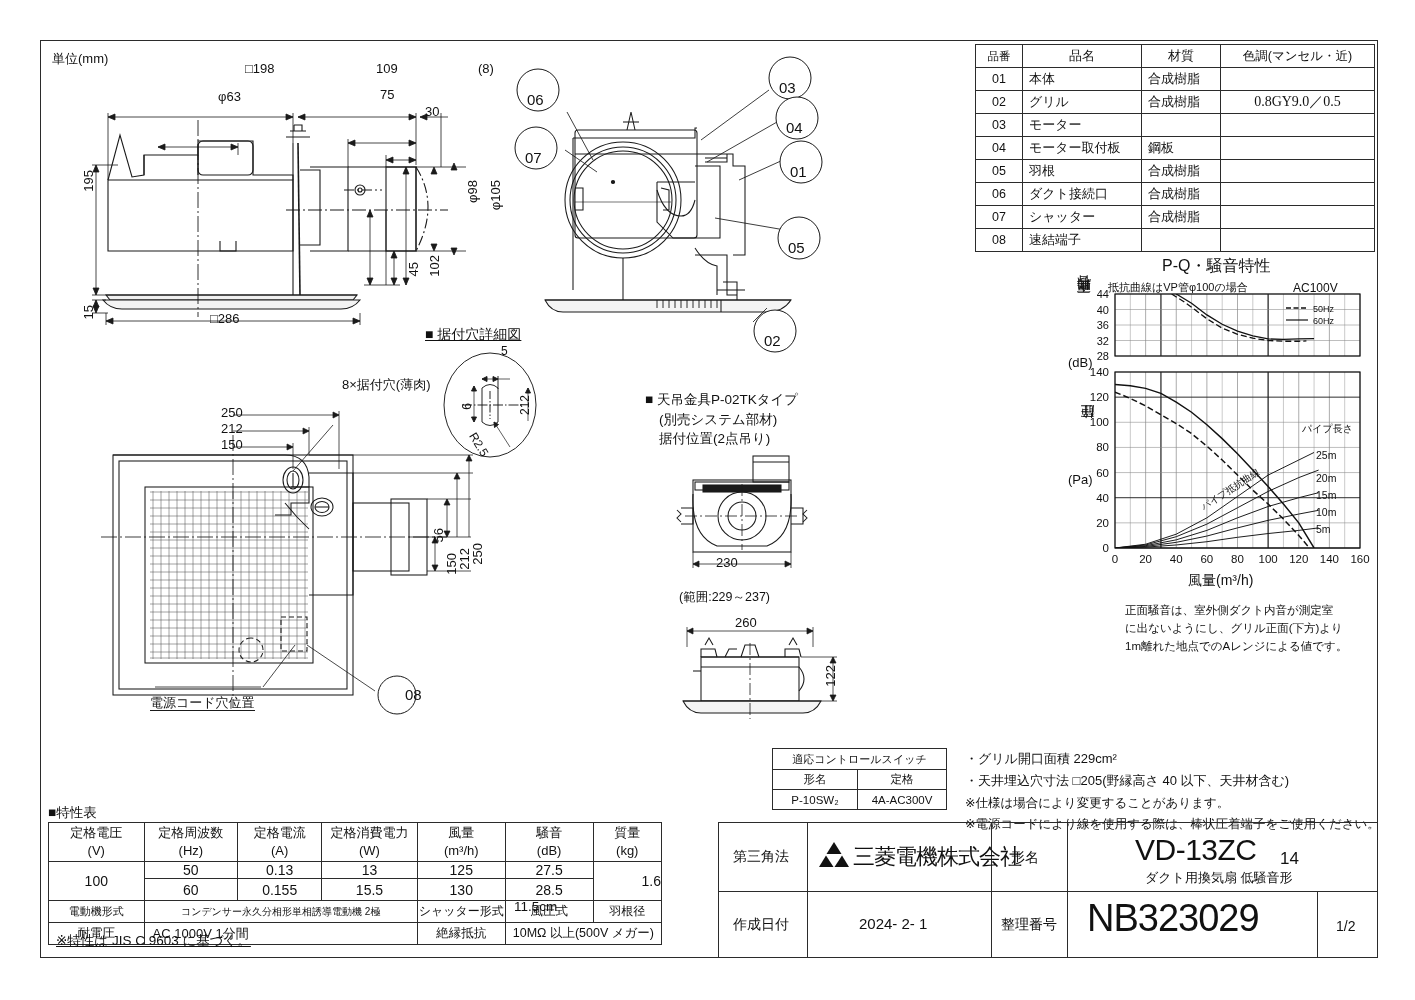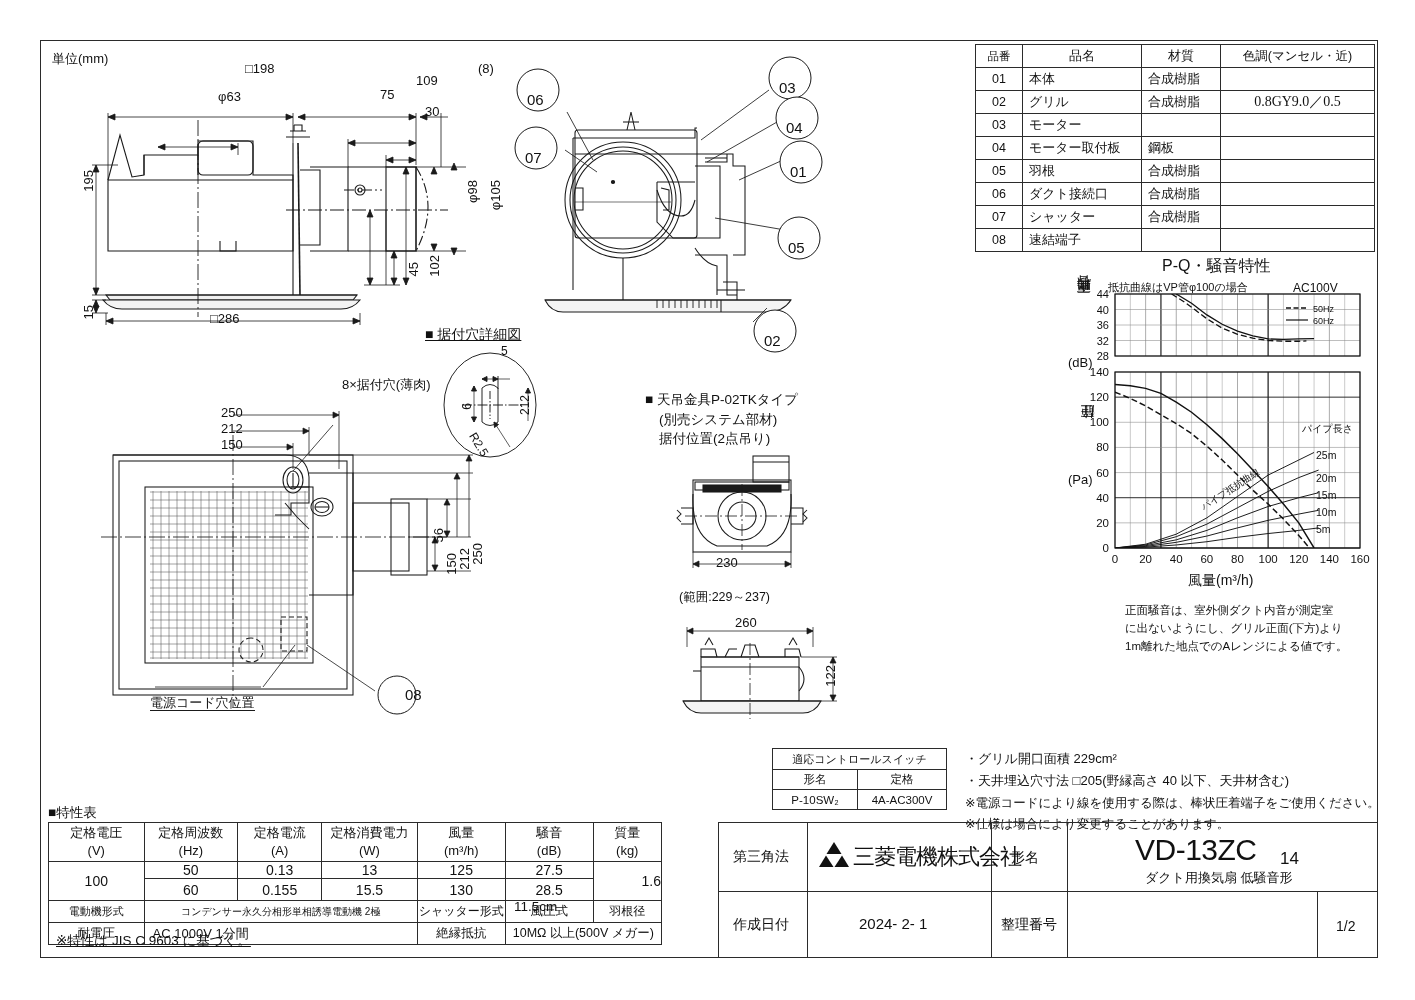--- a/index.html
+++ b/index.html
@@ -125,21 +125,21 @@
         <path d="M346 196 L346 230"></path>
         <path d="M346 196 l-3 7 h6 z" fill="#1a1a1a"></path>
           <path d="M346 230 l-3 -7 h6 z" fill="#1a1a1a"></path>
         <path d="M358 112 L358 230"></path>
         <path d="M358 112 l-3 7 h6 z" fill="#1a1a1a"></path>
           <path d="M358 230 l-3 -7 h6 z" fill="#1a1a1a"></path>
       </g>
     </svg>
   </div>
   <div class="t" style="left:245px;top:62px;font-size:13px;">□198</div>
-  <div class="t" style="left:416px;top:62px;font-size:13px;margin-top:12px;">109</div>
+  <div class="t" style="left:376px;top:62px;font-size:13px;">109</div>
   <div class="t" style="left:478px;top:62px;font-size:13px;">(8)</div>
   <div class="t" style="left:380px;top:88px;font-size:13px;">75</div>
   <div class="t" style="left:425px;top:105px;font-size:13px;">30</div>
   <div class="t" style="left:218px;top:90px;font-size:13px;">φ63</div>
   <div class="vt" style="left:82px;top:170px;font-size:13px;">195</div>
   <div class="vt" style="left:82px;top:305px;font-size:13px;">15</div>
   <div class="t" style="left:210px;top:312px;font-size:13px;">□286</div>
   <div class="vt" style="left:466px;top:180px;font-size:13px;">φ98</div>
   <div class="vt" style="left:489px;top:180px;font-size:13px;">φ105</div>
   <div class="vt" style="left:407px;top:262px;font-size:13px;">45</div>
@@ -622,22 +622,22 @@
     <tr>
       <td style="height:19px;font-size:11.5px;">P-10SW₂</td>
       <td style="font-size:11.5px;">4A-AC300V</td>
     </tr>
   </tbody>
     </table>
 
   <div class="abs" style="left:965px;top:748px;font-size:13px;line-height:1.72;">
     <div>・グリル開口面積  229cm²</div>
     <div>・天井埋込穴寸法  □205(野縁高さ 40 以下、天井材含む)</div>
+    <div style="font-size:12.5px">※仕様は場合により変更することがあります。</div>
     <div style="font-size:12.5px">※電源コードにより線を使用する際は、棒状圧着端子をご使用ください。</div>
-    <div style="font-size:12.5px">※仕様は場合により変更することがあります。</div>
   </div>
 
   <div class="t" style="left:48px;top:806px;font-size:13.5px;">■特性表</div>
   <table class="gt" style="position:absolute;left:48px;top:822px;width:614px;">
     <tbody>
         <tr>
       <td style="width:96px;height:38px;font-size:13px;line-height:1.35;">
         <span>定格電圧</span><br>
         <span>(V)</span>
       </td>
@@ -719,15 +719,16 @@
     <div class="t" style="left:134px;top:23px;font-size:22px;font-weight:normal;letter-spacing:-1px;">三菱電機株式会社</div>
 
     <div class="t" style="left:292px;top:27px;font-size:14px;">形名</div>
     <div class="t" style="left:416px;top:12px;font-size:30px;letter-spacing:-0.5px;">VD-13ZC</div>
     <div class="t" style="left:561px;top:27px;font-size:17px;">14</div>
     <div class="t" style="left:426px;top:48px;font-size:13px;">ダクト用換気扇 低騒音形</div>
 
     <div class="t" style="left:14px;top:94px;font-size:14px;">作成日付</div>
     <div class="t" style="left:140px;top:93px;font-size:15px;">2024- 2- 1</div>
     <div class="t" style="left:282px;top:94px;font-size:14px;">整理番号</div>
+    <div class="t" style="left:368px;top:76px;font-size:38px;letter-spacing:-1px;">NB323029</div>
     <div class="t" style="left:617px;top:96px;font-size:14px;">1/2</div>
   </div>
 </div>
 
 </body></html>

